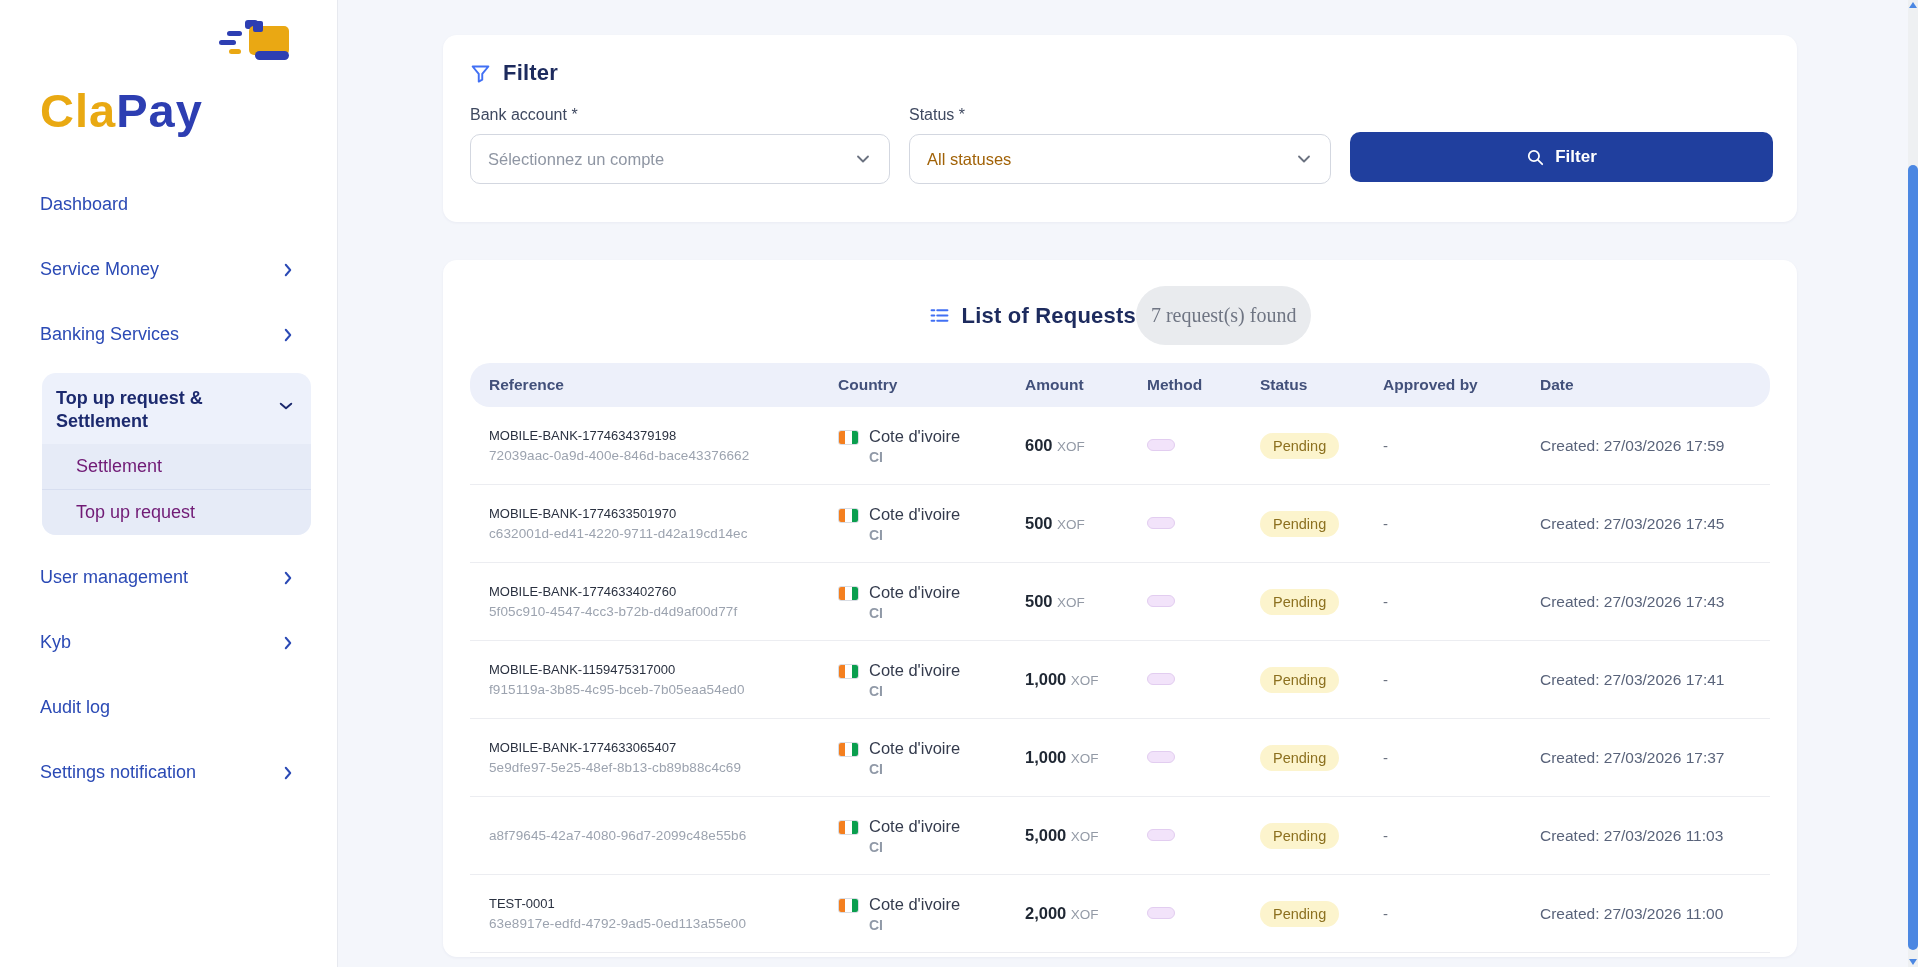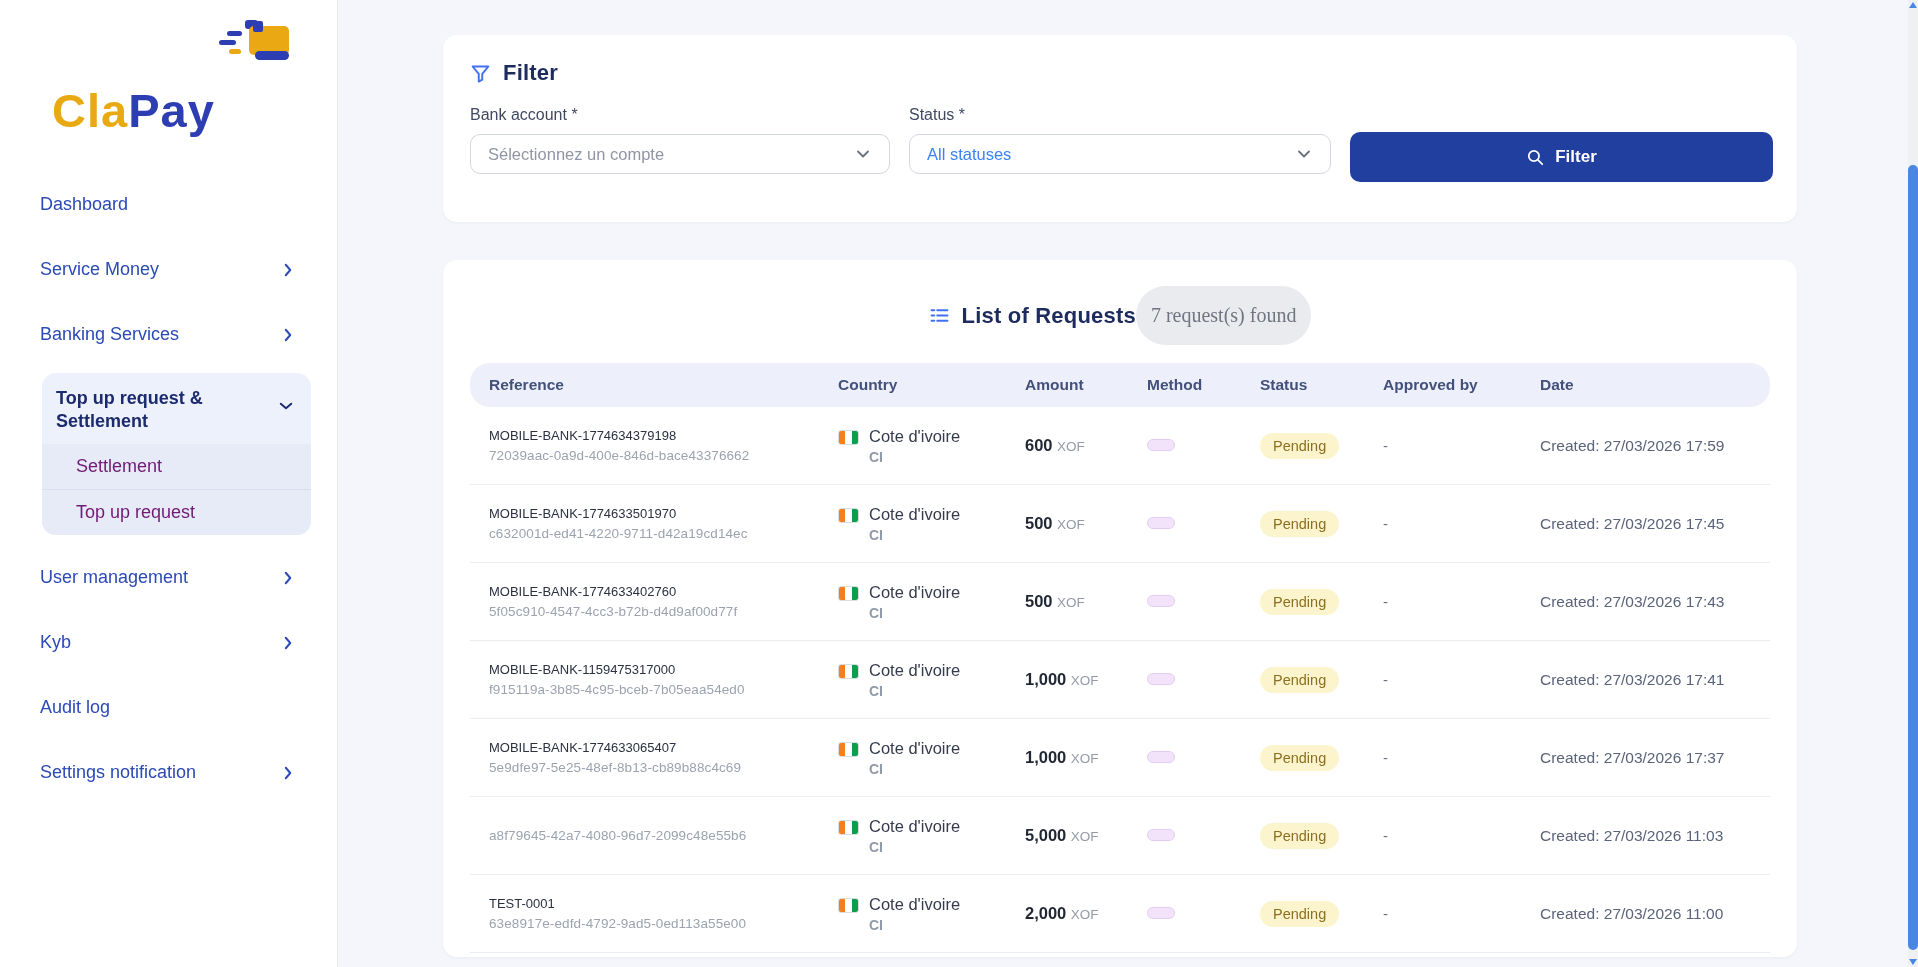--- a/index.html
+++ b/index.html
@@ -13,21 +13,21 @@
 
   
   .sidebar {
     width:338px; min-width:338px; height:100%;
     background:#ffffff;
     border-right:1px solid #e7e9ef;
     padding:28px 26px 0 26px;
     position:relative;
   }
   .logo { position:relative; margin:4px 0 46px 14px; width:235px; height:106px; }
-  .logo-word { position:absolute; left:12px; bottom:0; font-size:47px; font-weight:600; letter-spacing:1px; }
+  .logo-word { position:absolute; left:0; bottom:0; font-size:47px; font-weight:600; letter-spacing:1px; }
   .logo-cla { color:#e9a912; }
   .logo-pay { color:#2d3eb2; }
   .logo-mark { position:absolute; right:-18px; top:-12px; }
 
   .nav { display:flex; flex-direction:column; }
   .nav-item {
     display:flex; align-items:center; justify-content:space-between;
     padding:10px 14px; margin-bottom:24px;
     color:#2b4ab5; font-size:18px; font-weight:500;
     border-radius:10px; cursor:pointer;
@@ -64,25 +64,25 @@
 
   .card-title-row { display:flex; align-items:center; gap:12px; }
   .card-title { font-size:22px; font-weight:700; color:#1d2b5e; letter-spacing:.2px; }
 
   
   .filter-grid {
     display:grid; grid-template-columns:420px 422px 423px; gap:0 19px; margin-top:20px;
   }
   .field-label { font-size:16px; color:#3f4960; margin-bottom:10px; display:block; }
   .select {
-    height:40px; border:1px solid #d3d7e0; border-radius:10px; background:#fff;
+    height:50px; border:1px solid #d3d7e0; border-radius:10px; background:#fff;
     display:flex; align-items:center; justify-content:space-between;
     padding:0 16px 0 17px; cursor:pointer;text-align:center;
   }
-  .select .value { font-size:16.5px; color:#3b82f6; }
+  .select .value { font-size:16.5px; color:#a16207; }
   .select .value.placeholder { color:#8f96a3; }
   .filter-btn {
     height:50px; width:100%; border:none; border-radius:10px; background:#203f9e;
     color:#ffffff; font-size:17px; font-weight:600; font-family:inherit;
     display:flex; align-items:center; justify-content:center; gap:10px;
     cursor:pointer; margin-top:26px;
   }
 
   
   .list-head { display:flex; align-items:center; justify-content:center; }

